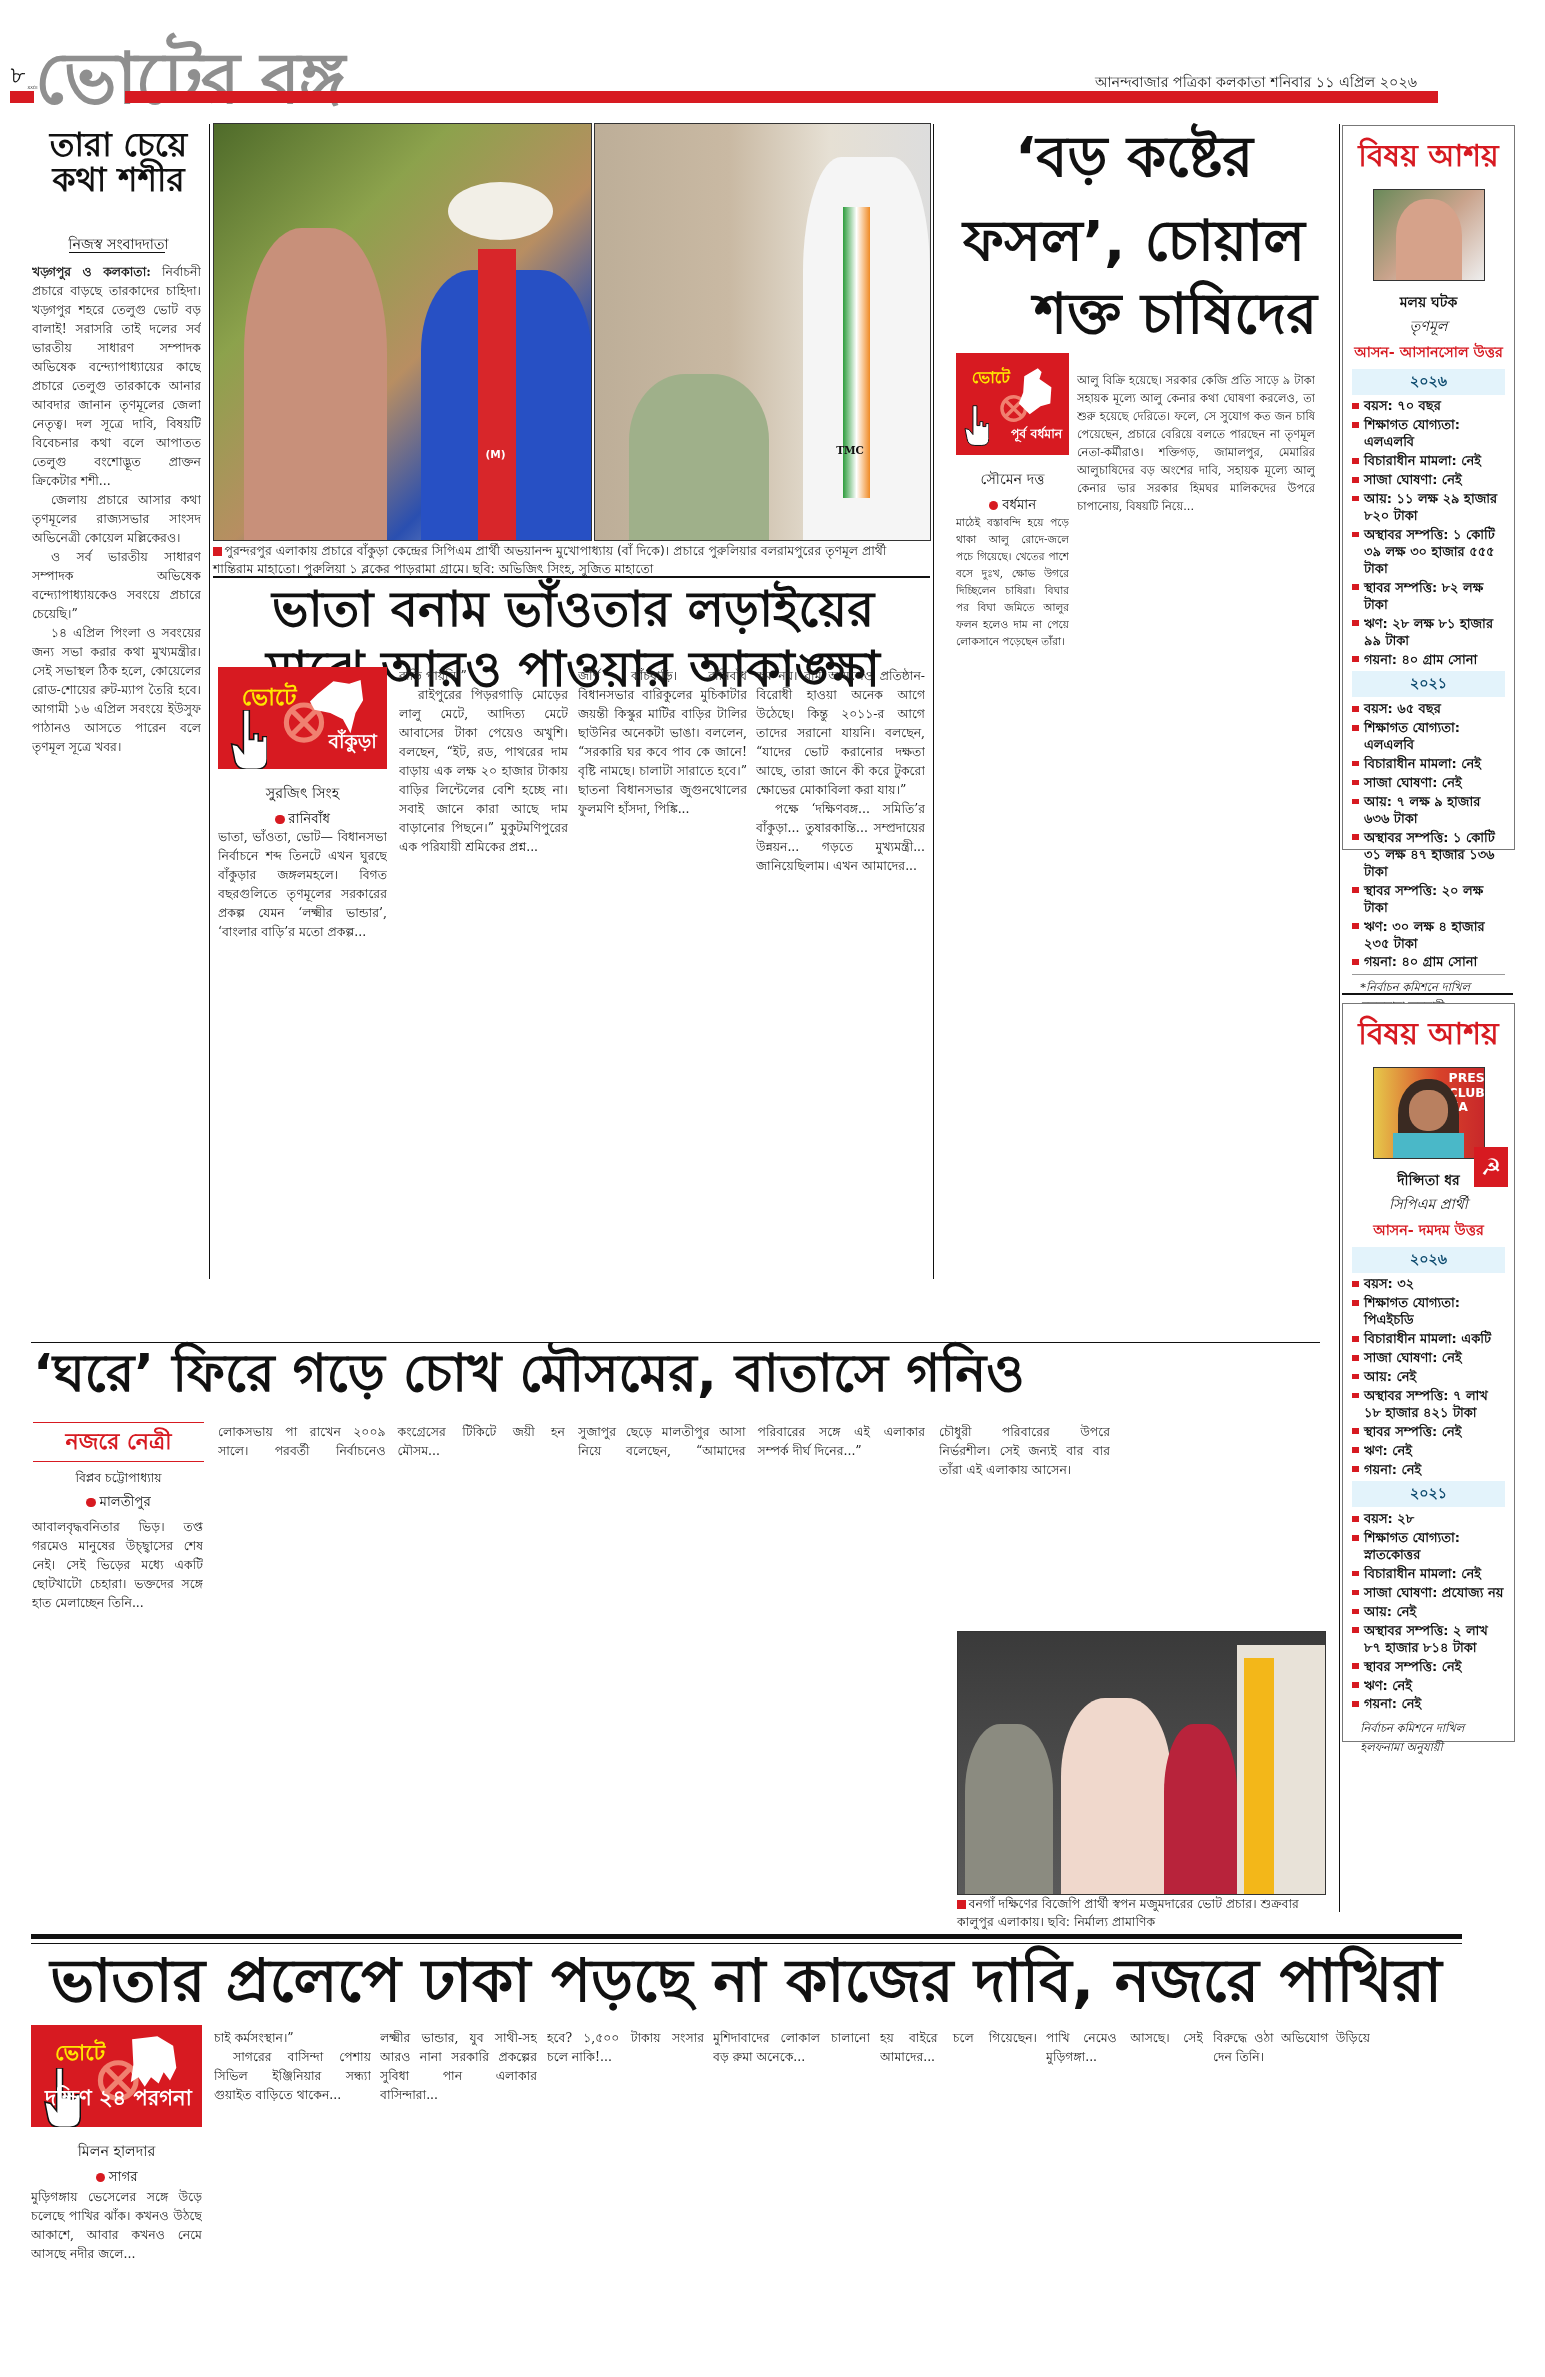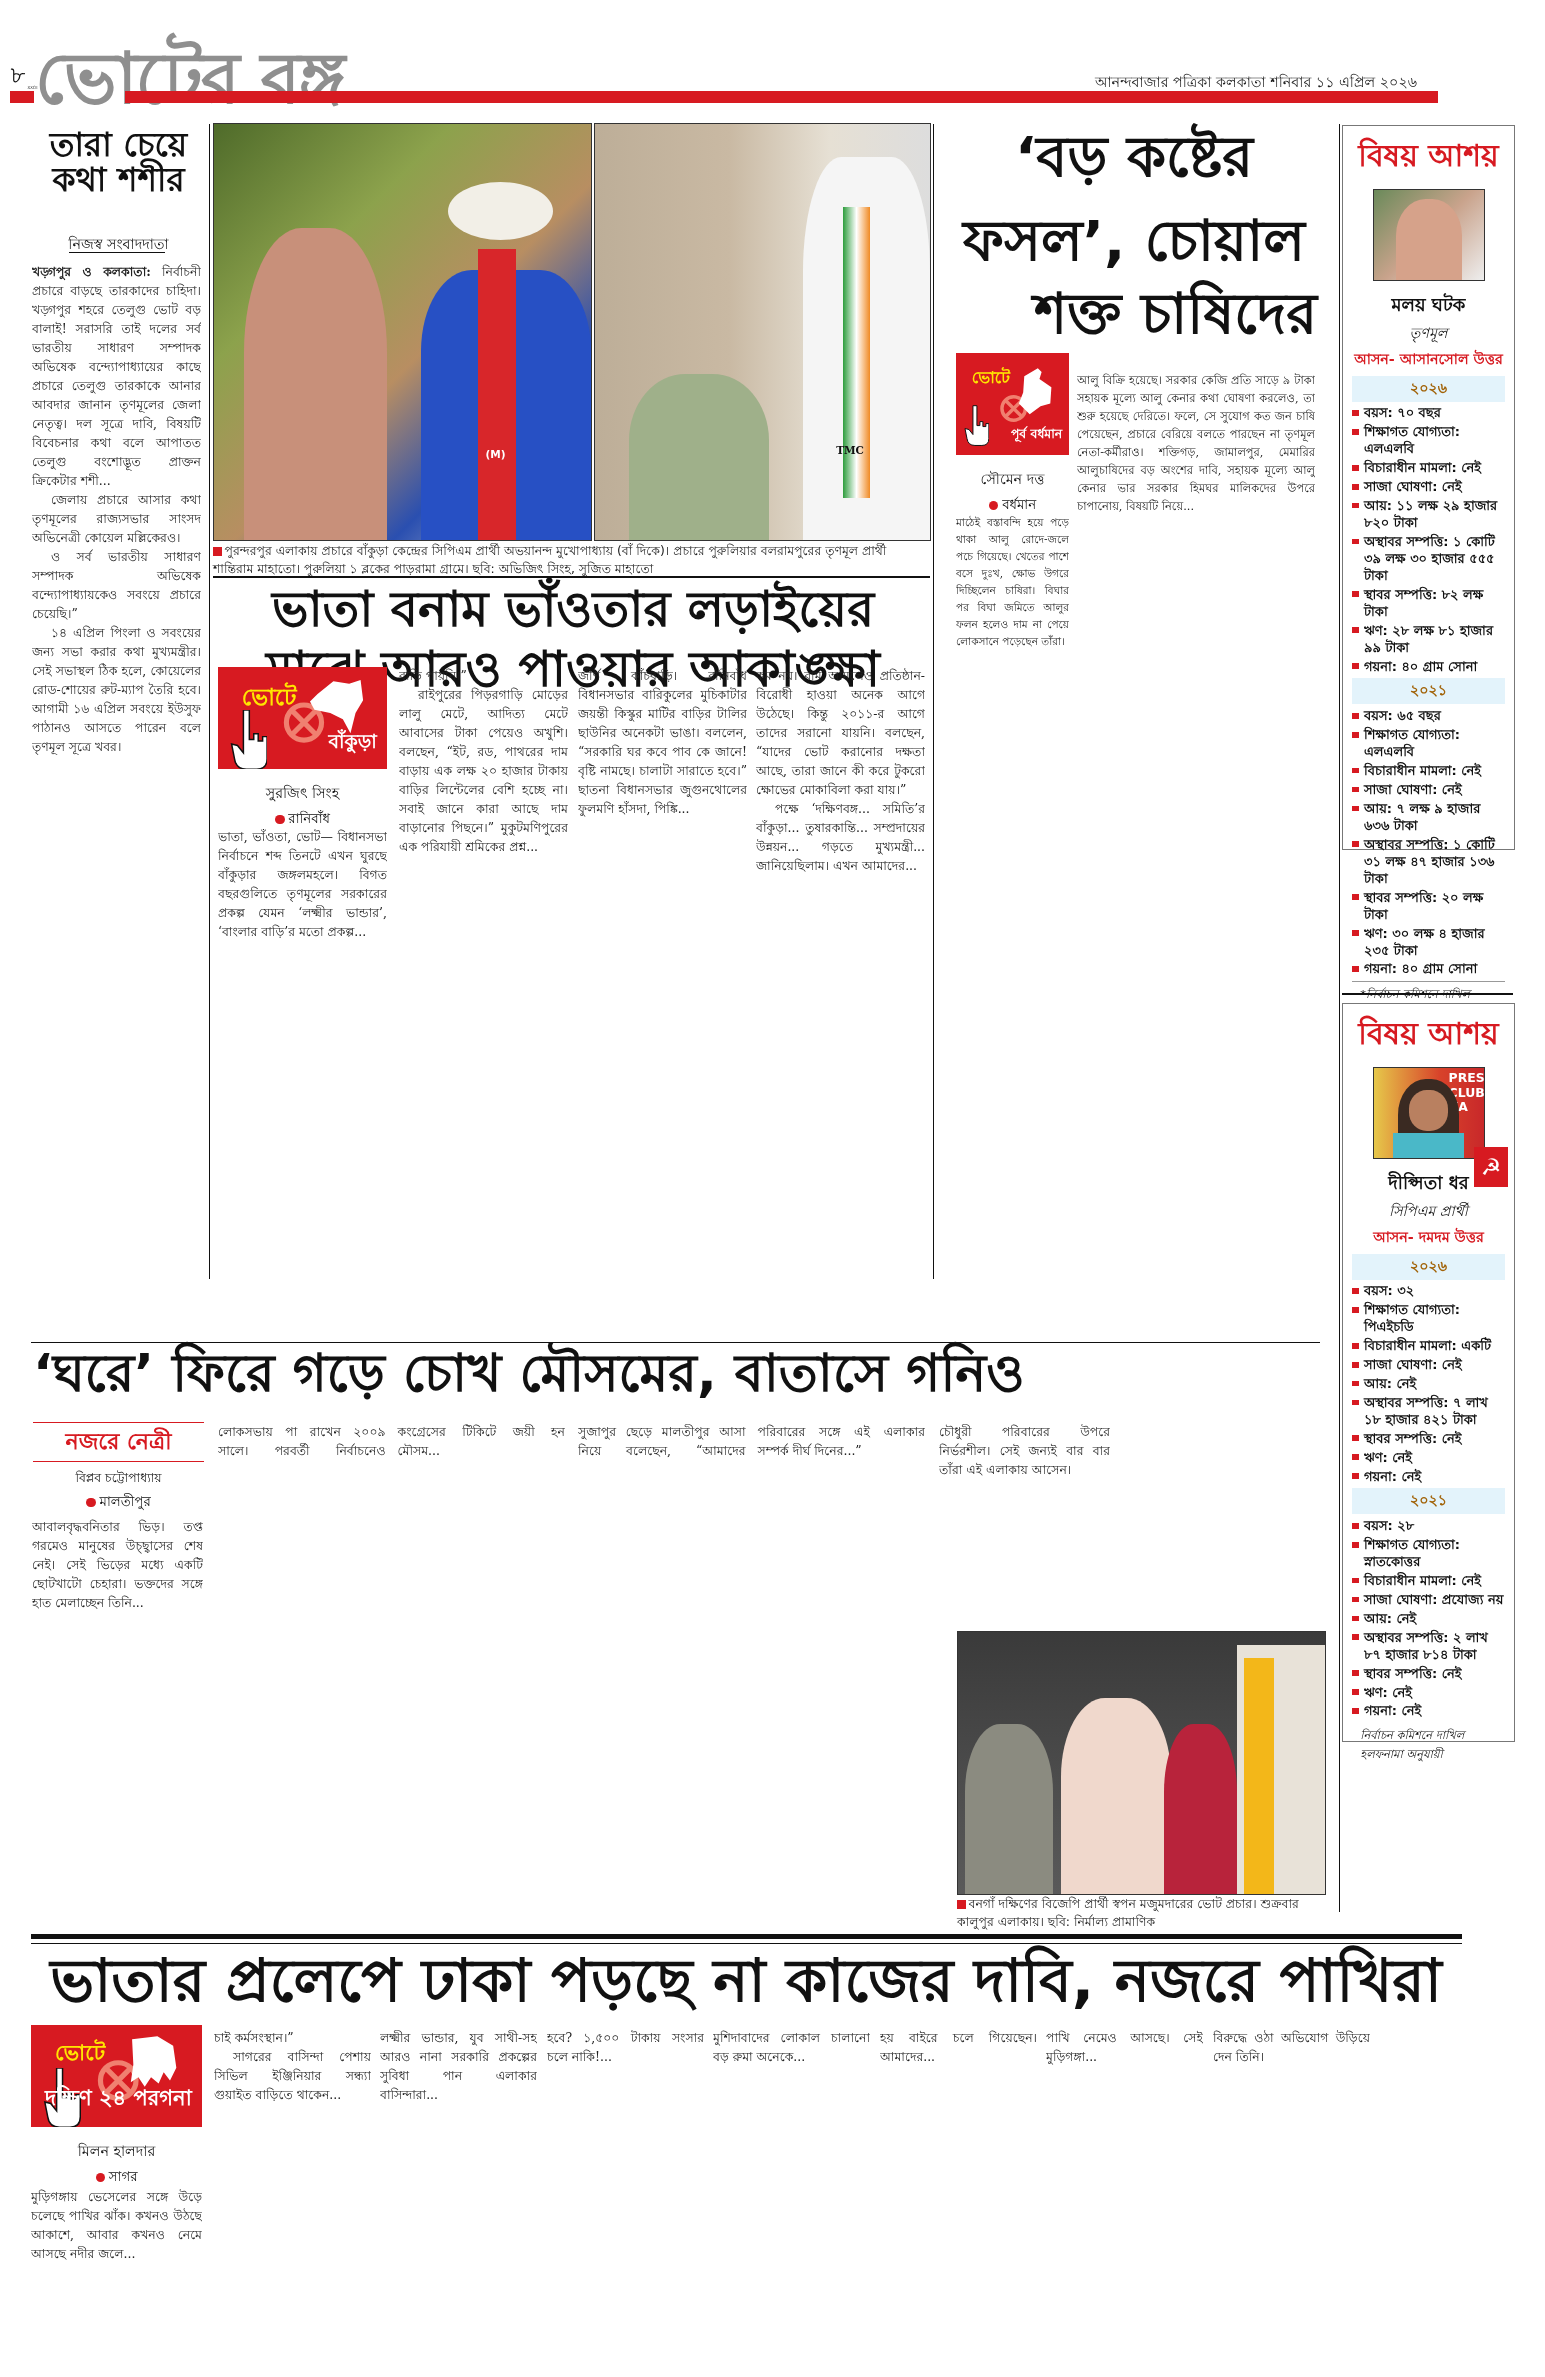--- a/index.html
+++ b/index.html
@@ -28,24 +28,24 @@
   .vote-badge{position:absolute;background:#d71a21;overflow:hidden;text-align:right;}
   .vote-badge .vote-word{position:absolute;left:14%;top:12%;color:#ffe600;font-weight:bold;font-size:27px;font-family:"DejaVu Sans",sans-serif;}
   .vote-badge .district{position:absolute;right:6%;bottom:10%;color:#fff;font-weight:bold;font-size:23px;font-family:"DejaVu Sans",sans-serif;}
   .vote-badge .hand{position:absolute;left:7%;bottom:0;width:22%;height:58%;}
   .vote-badge .mapshape{position:absolute;right:6%;top:8%;width:48%;height:62%;}
   .vote-badge .cross{position:absolute;left:38%;top:28%;width:26%;height:52%;}
   
   .profile{position:absolute;border:1px solid #777;background:#fff;}
   .profile .ptitle{text-align:center;color:#d71a21;font-weight:bold;font-size:30px;margin-top:5.7px;font-family:"DejaVu Sans",sans-serif;}
   .profile .pphoto{margin:6.7px auto 0;border:1px solid #333;width:110px;height:90px;overflow:hidden;position:relative;}
-  .profile .pname{text-align:center;font-weight:bold;font-size:18px;margin-top:9.5px;}
+  .profile .pname{text-align:center;font-weight:bold;font-size:14px;margin-top:9.5px;}
   .profile .pparty{text-align:center;font-size:14.3px;font-style:italic;font-family:"DejaVu Serif",serif;}
   .profile .pseat{text-align:center;color:#d71a21;font-size:14.3px;font-weight:bold;margin-top:1.9px;}
-  .profile .year{background:#e3f3fb;color:#a16207;font-weight:bold;text-align:center;font-size:14.3px;margin:3.8px 8.6px 2.9px;padding:1px 0;}
+  .profile .year{background:#e3f3fb;color:#0c4a6e;font-weight:bold;text-align:center;font-size:14.3px;margin:3.8px 8.6px 2.9px;padding:1px 0;}
   .profile ul{list-style:none;margin:0;padding:0 8.6px;}
   .profile li{font-size:13px;font-weight:bold;line-height:17px;padding-left:12.4px;position:relative;margin-bottom:1.9px;}
   .profile li:before{content:"";position:absolute;left:0;top:5.7px;width:7.6px;height:5.7px;background:#d71a21;}
   .profile .pnote{font-size:11.4px;font-style:italic;padding:3.8px 8.6px 6.7px;font-family:"DejaVu Serif",serif;border-top:0.5px solid #999;margin:3.8px 8.6px 0;}
   .party-flag{position:absolute;background:#d71a21;color:#fff;font-size:23px;text-align:center;line-height:40px;width:34px;height:40px;}
   .kicker{position:absolute;font-weight:bold;font-size:22px;}
 </style>
 </head>
 <body>
 

